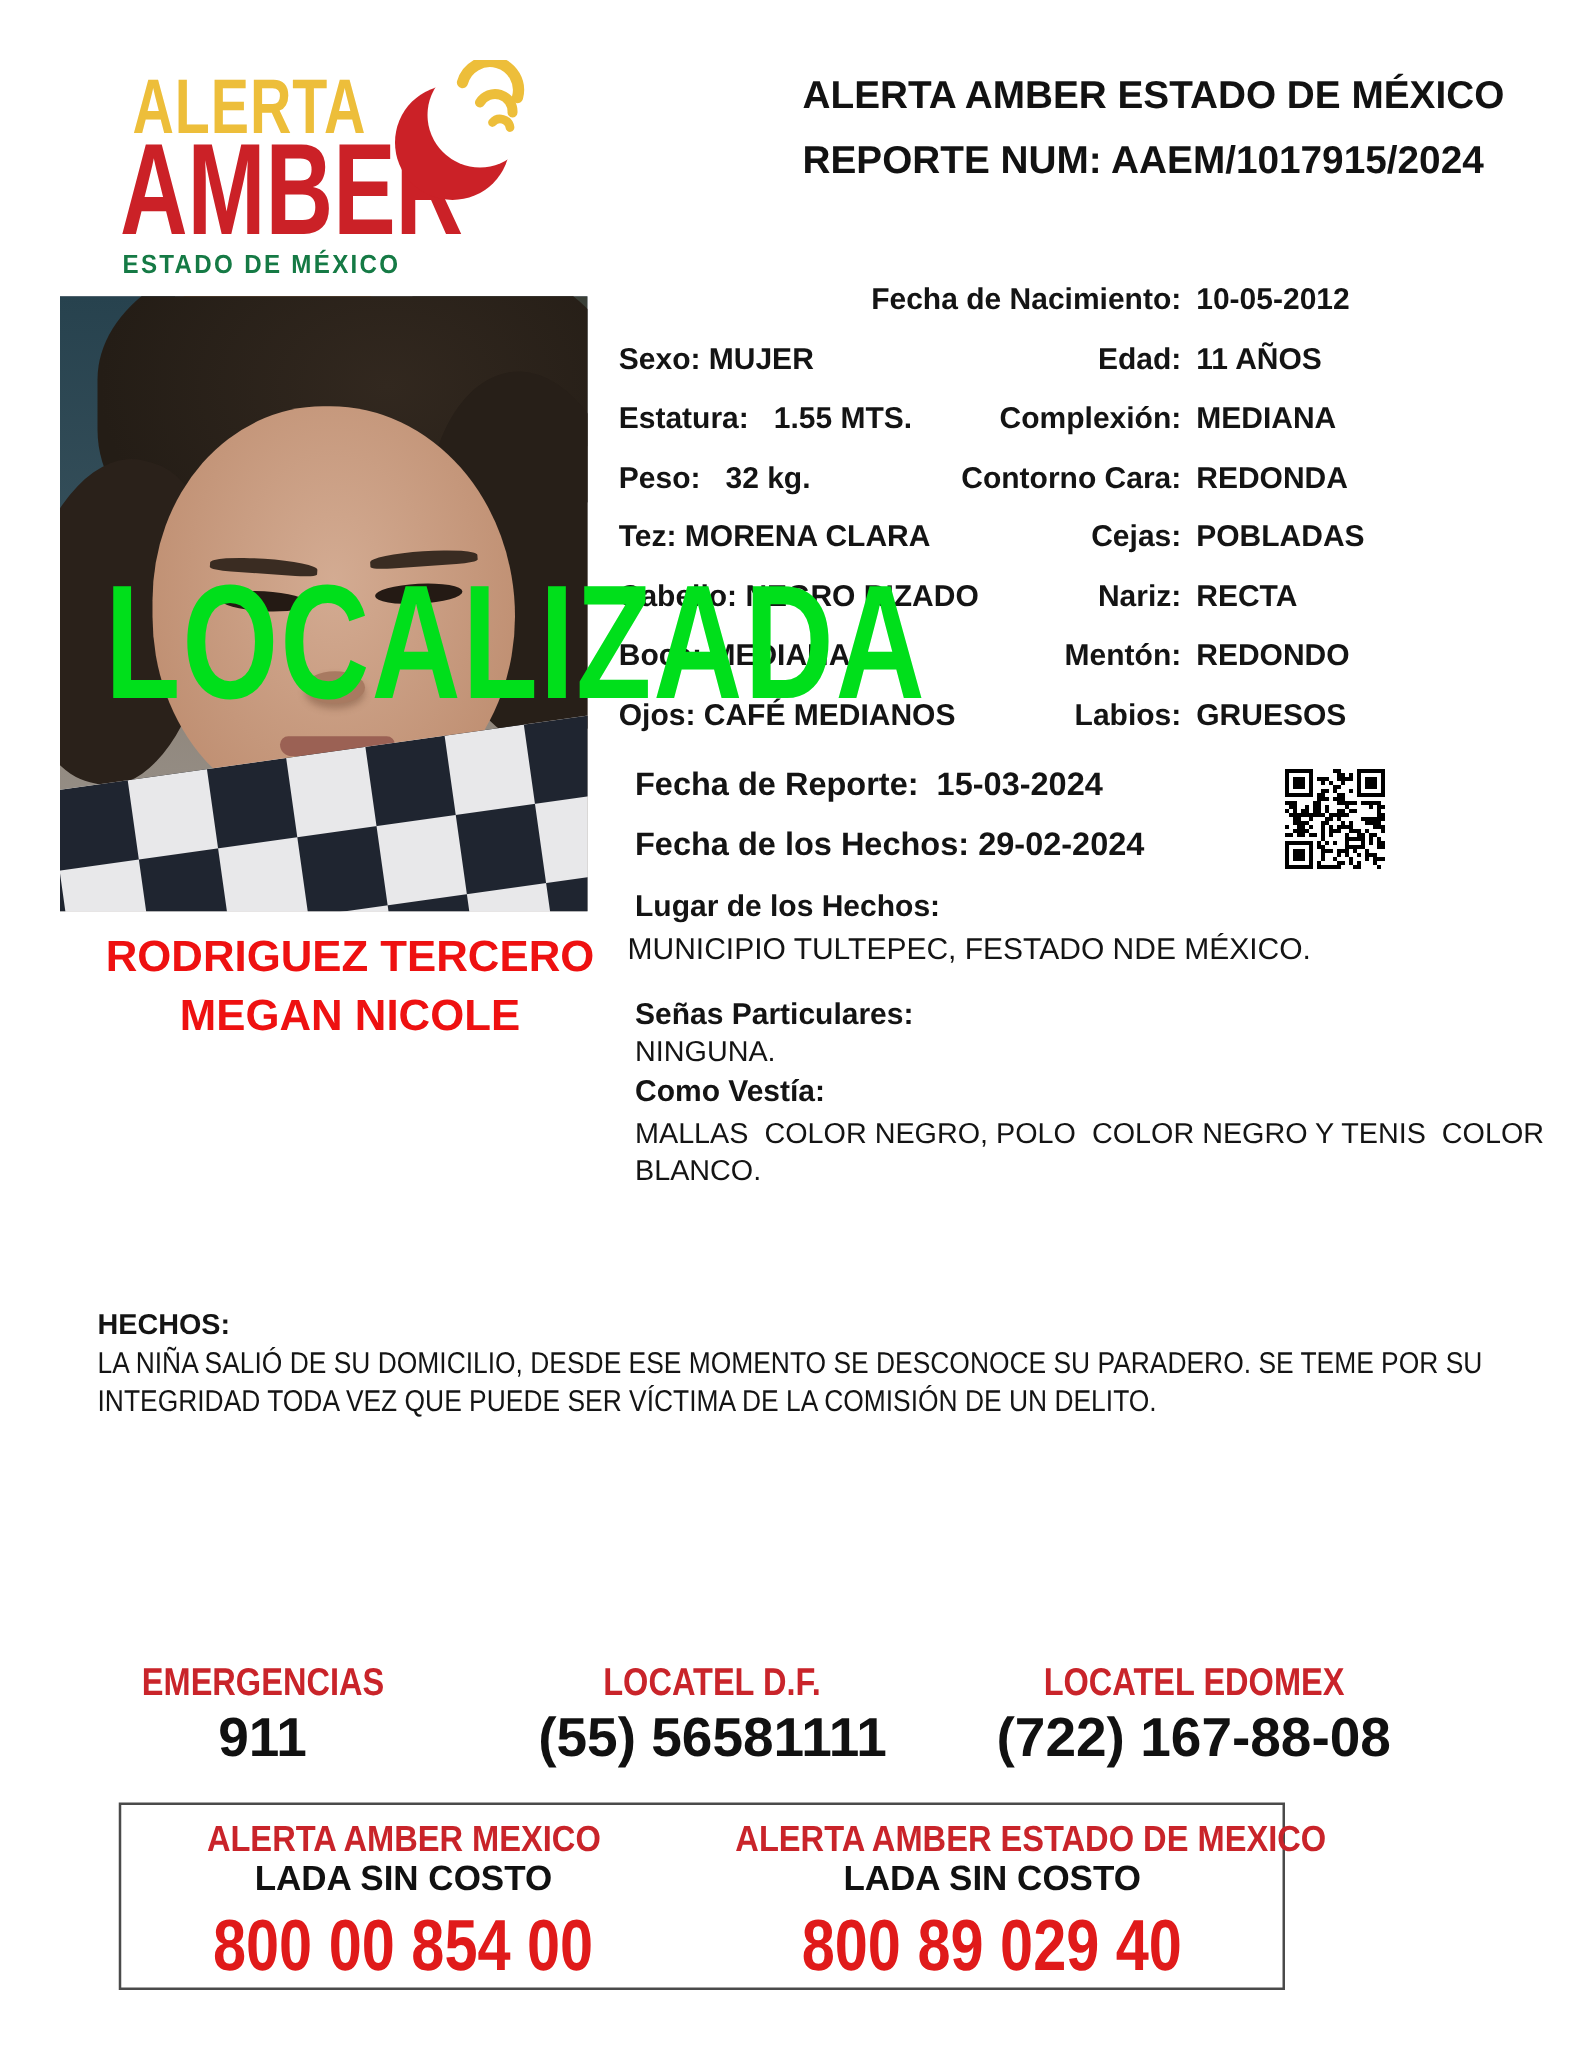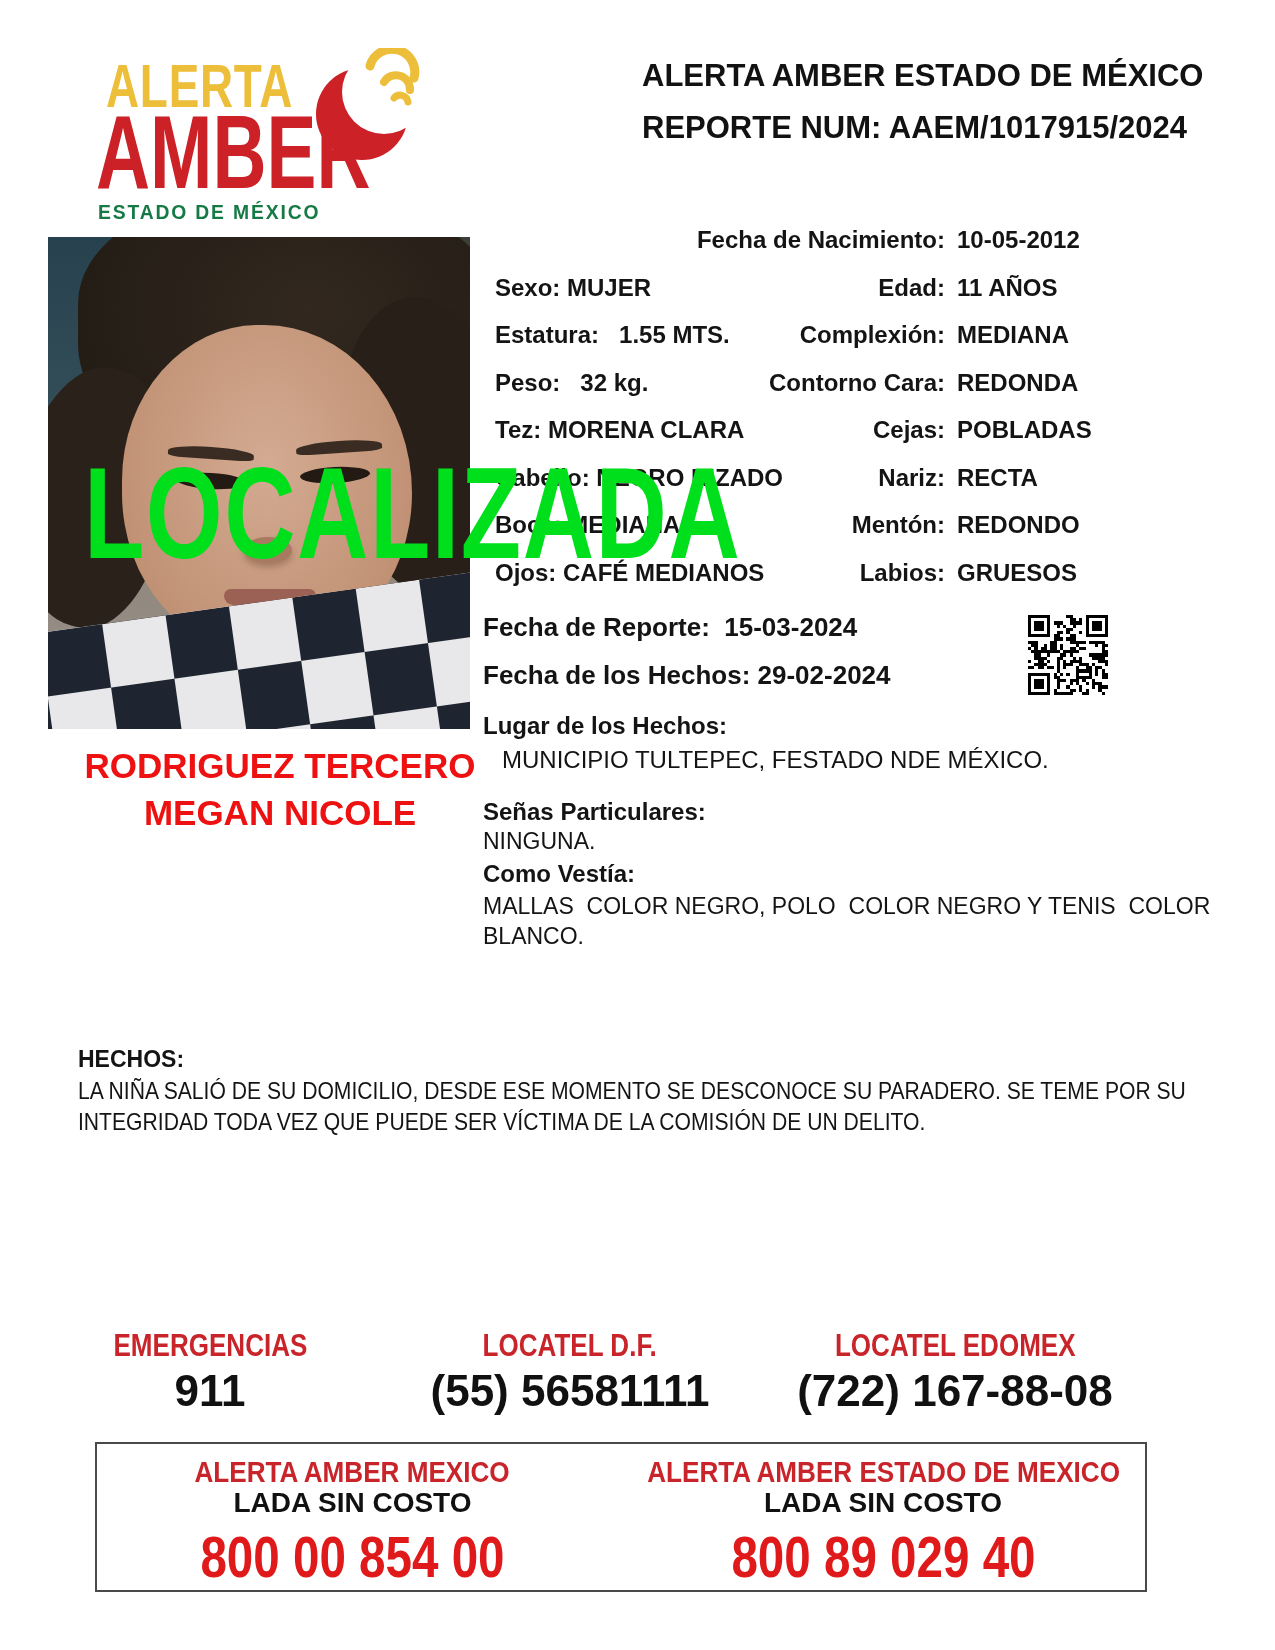--- a/index.html
+++ b/index.html
@@ -67,21 +67,21 @@
     color:#EE1111; font-size:35px; font-weight:bold; line-height:47px; }
 
   
   #details { position:absolute; left:495px; top:214px; width:665px; padding-top:12px; }
   .drow { position:relative; height:47.5px; font-size:24px; font-weight:bold; color:#141414;text-align:right; }
   .dleft  { position:absolute; left:0; top:0; white-space:pre; }
   .drlabel{ position:absolute; right:215px; top:0; white-space:pre; }
   .drvalue{ position:absolute; left:462px; top:0; white-space:pre; }
 
   
-  .abs { position:absolute; left:483px; color:#141414; white-space:pre; }
+  .abs { position:absolute; left:508px; color:#141414; white-space:pre; }
   #fecha-reporte { top:612px; font-size:26px; font-weight:bold; }
   #fecha-hechos  { top:660px; font-size:26px; font-weight:bold; }
   #lugar-label   { top:712px; font-size:24px; font-weight:bold; }
   #lugar-value   { top:746px; font-size:24px; left:502px; }
   #senas-label   { top:798px; font-size:24px; font-weight:bold; }
   #senas-value   { top:828px; font-size:23px; }
   #vestia-label  { top:860px; font-size:24px; font-weight:bold; }
   #vestia-line1  { top:893px; font-size:23px; }
   #vestia-line2  { top:923px; font-size:23px; }
 
@@ -99,21 +99,21 @@
   
   .contact-col { position:absolute; text-align:center; }
   #contact-0 { left:55px;  top:1328px; width:310px; }
   #contact-1 { left:390px; top:1328px; width:360px; }
   #contact-2 { left:770px; top:1328px; width:370px; }
   .contact-label { font-size:31px; font-weight:bold; color:#C9242A; display:inline-block;
     transform:scaleX(0.84); transform-origin:center; white-space:nowrap; }
   .contact-number { margin-top:2px; font-size:44px; font-weight:bold; color:#111; white-space:nowrap; }
 
   
-  #footer-box { position:absolute; left:95px; top:1442px; width:1052px; height:150px;
+  #footer-box { position:absolute; left:95px; top:1442px; width:933px; height:150px;
     border:2px solid #4a4a4a; background:#ffffff; display:flex;gap:13px; }
   .fb-col { width:50%; text-align:center; padding-top:12px; }
   .fb-title { font-size:29px; font-weight:bold; color:#C9242A; display:inline-block;
     transform:scaleX(0.9); transform-origin:center; white-space:nowrap; }
   .fb-sub { font-size:28px; font-weight:bold; color:#111; margin-top:-2px; }
   .fb-number { font-size:58px; font-weight:bold; color:#E01A1A; display:inline-block;
     transform:scaleX(0.82); transform-origin:center; white-space:nowrap; margin-top:4px; }
 </style>
 </head>
 <body>

